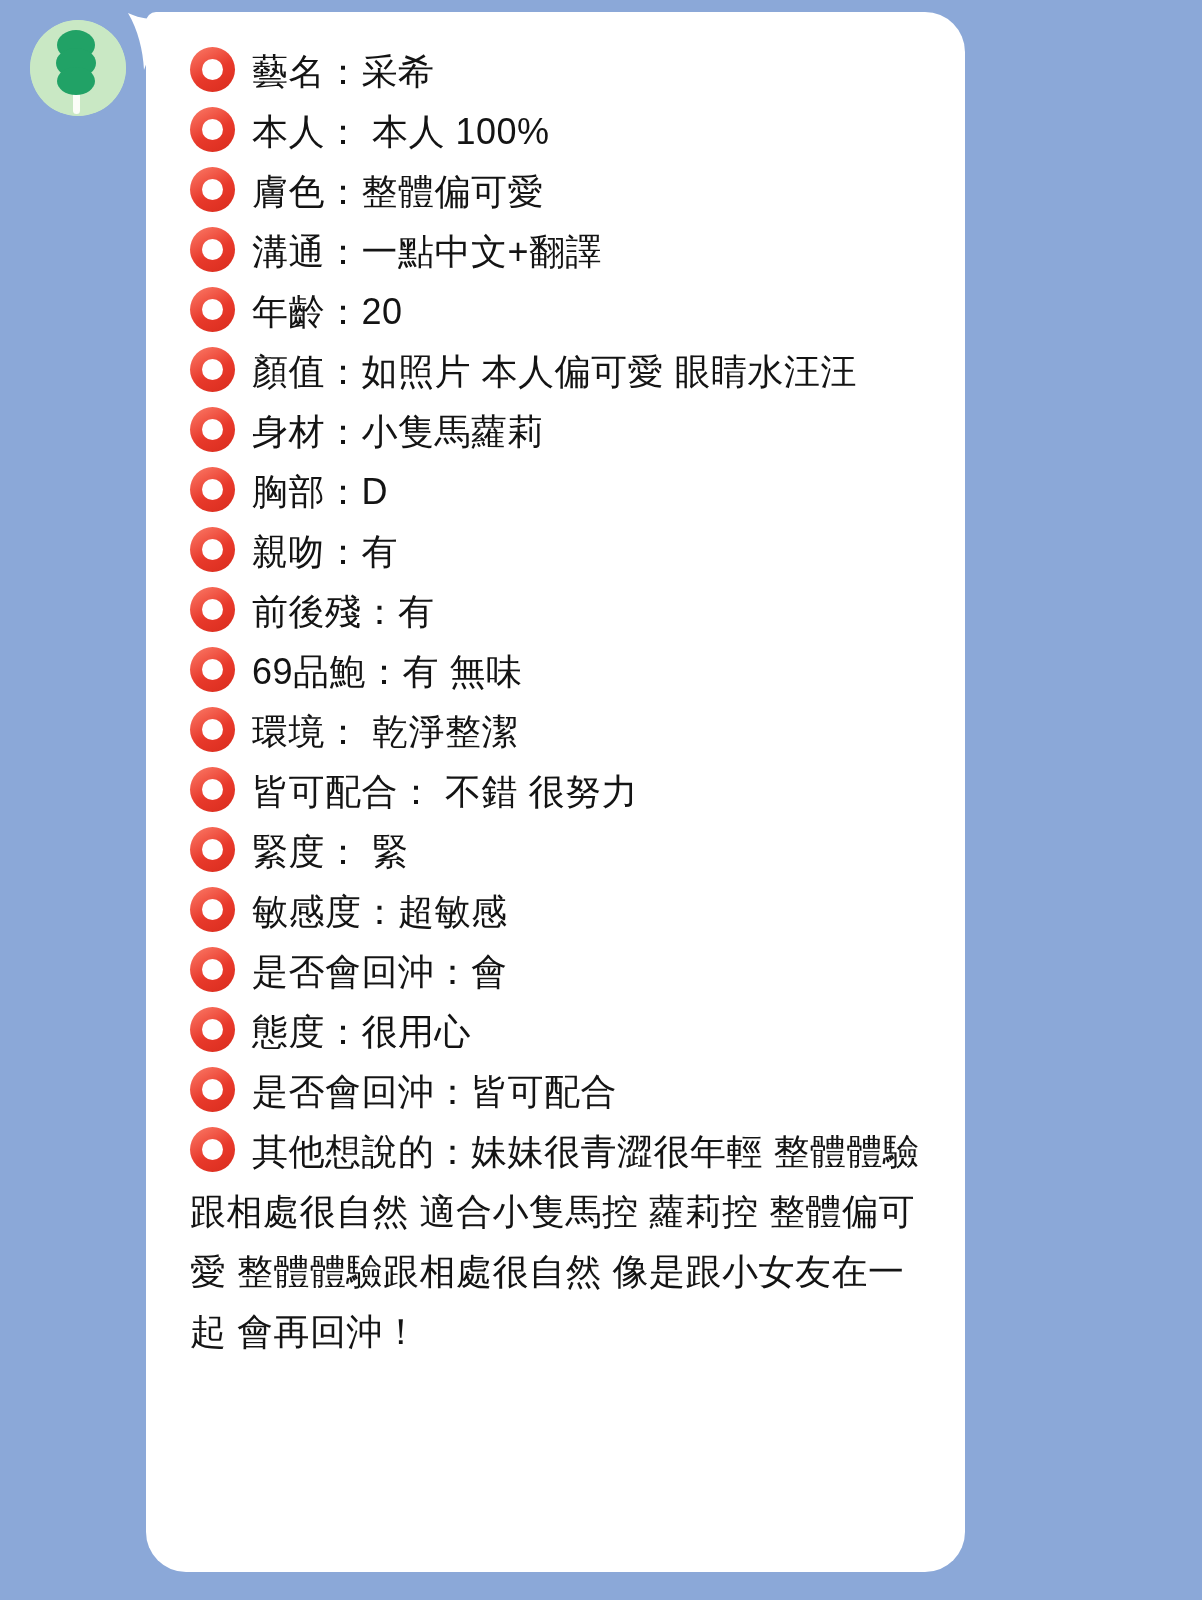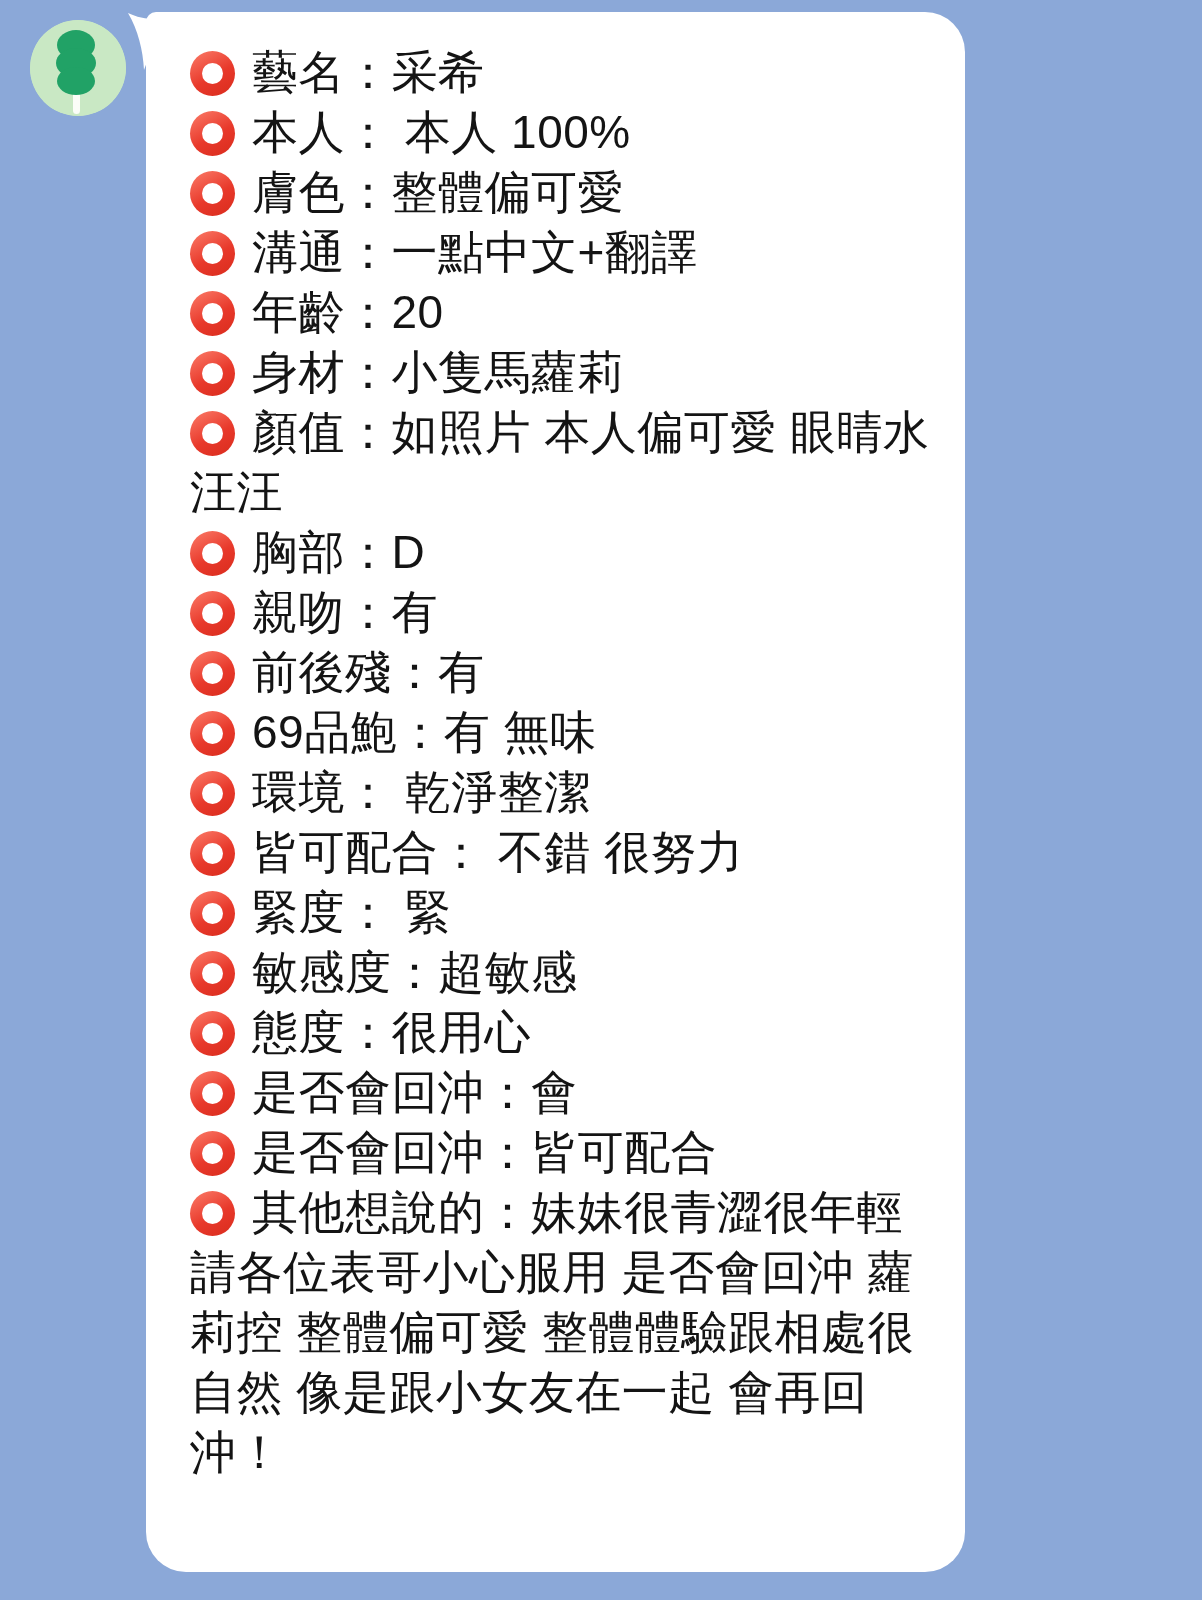--- a/index.html
+++ b/index.html
@@ -24,21 +24,21 @@
   }
   .bubble {
     position: absolute; left: 146px; top: 12px;
     width: 819px; min-height: 1560px;
     background: #ffffff;
     border-radius: 10px 40px 40px 40px;
     box-sizing: border-box;
     padding: 30px 28px 28px 44px;
   }
   .line {
-    font-size: 46px;
+    font-size: 36px;
     line-height: 60px;
     color: #141414;
     letter-spacing: 0.5px;
     word-break: break-word;
   }
   .ring {
     display: inline-block;
     width: 45px; height: 45px;
     border-radius: 50%;
     background: linear-gradient(150deg, #f8705e 10%, #e8392b 55%, #d92c1d 100%);
@@ -69,27 +69,27 @@
 <svg class="tail" viewBox="0 0 60 64">
   <path d="M60 2 C38 10 16 8 2 1 C12 18 17 38 18 58 C27 34 42 20 60 15 Z" fill="#ffffff"></path>
 </svg>
 
 <div class="bubble">
   <div class="line"><span class="ring"></span><span>藝名：采希</span></div>
   <div class="line"><span class="ring"></span><span>本人： 本人 100%</span></div>
   <div class="line"><span class="ring"></span><span>膚色：整體偏可愛</span></div>
   <div class="line"><span class="ring"></span><span>溝通：一點中文+翻譯</span></div>
   <div class="line"><span class="ring"></span><span>年齡：20</span></div>
+  <div class="line"><span class="ring"></span><span>顏值：如照片 本人偏可愛 眼睛水汪汪</span></div>
   <div class="line"><span class="ring"></span><span>身材：小隻馬蘿莉</span></div>
-  <div class="line"><span class="ring"></span><span>顏值：如照片 本人偏可愛 眼睛水汪汪</span></div>
   <div class="line"><span class="ring"></span><span>胸部：D</span></div>
   <div class="line"><span class="ring"></span><span>親吻：有</span></div>
   <div class="line"><span class="ring"></span><span>前後殘：有</span></div>
   <div class="line"><span class="ring"></span><span>69品鮑：有 無味</span></div>
   <div class="line"><span class="ring"></span><span>環境： 乾淨整潔</span></div>
   <div class="line"><span class="ring"></span><span>皆可配合： 不錯 很努力</span></div>
   <div class="line"><span class="ring"></span><span>緊度： 緊</span></div>
   <div class="line"><span class="ring"></span><span>敏感度：超敏感</span></div>
+  <div class="line"><span class="ring"></span><span>是否會回沖：會</span></div>
   <div class="line"><span class="ring"></span><span>態度：很用心</span></div>
-  <div class="line"><span class="ring"></span><span>是否會回沖：會</span></div>
   <div class="line"><span class="ring"></span><span>是否會回沖：皆可配合</span></div>
-  <div class="line"><span class="ring"></span><span>其他想說的：妹妹很青澀很年輕 請各位表哥小心服用 是否會回沖 蘿莉控 整體偏可愛 整體體驗跟相處很自然 像是跟小女友在一起 會再回沖！</span></div>
+  <div class="line"><span class="ring"></span><span>其他想說的：妹妹很青澀很年輕 整體體驗跟相處很自然 適合小隻馬控 蘿莉控 整體偏可愛 整體體驗跟相處很自然 像是跟小女友在一起 會再回沖！</span></div>
 </div>
 
 </body></html>

